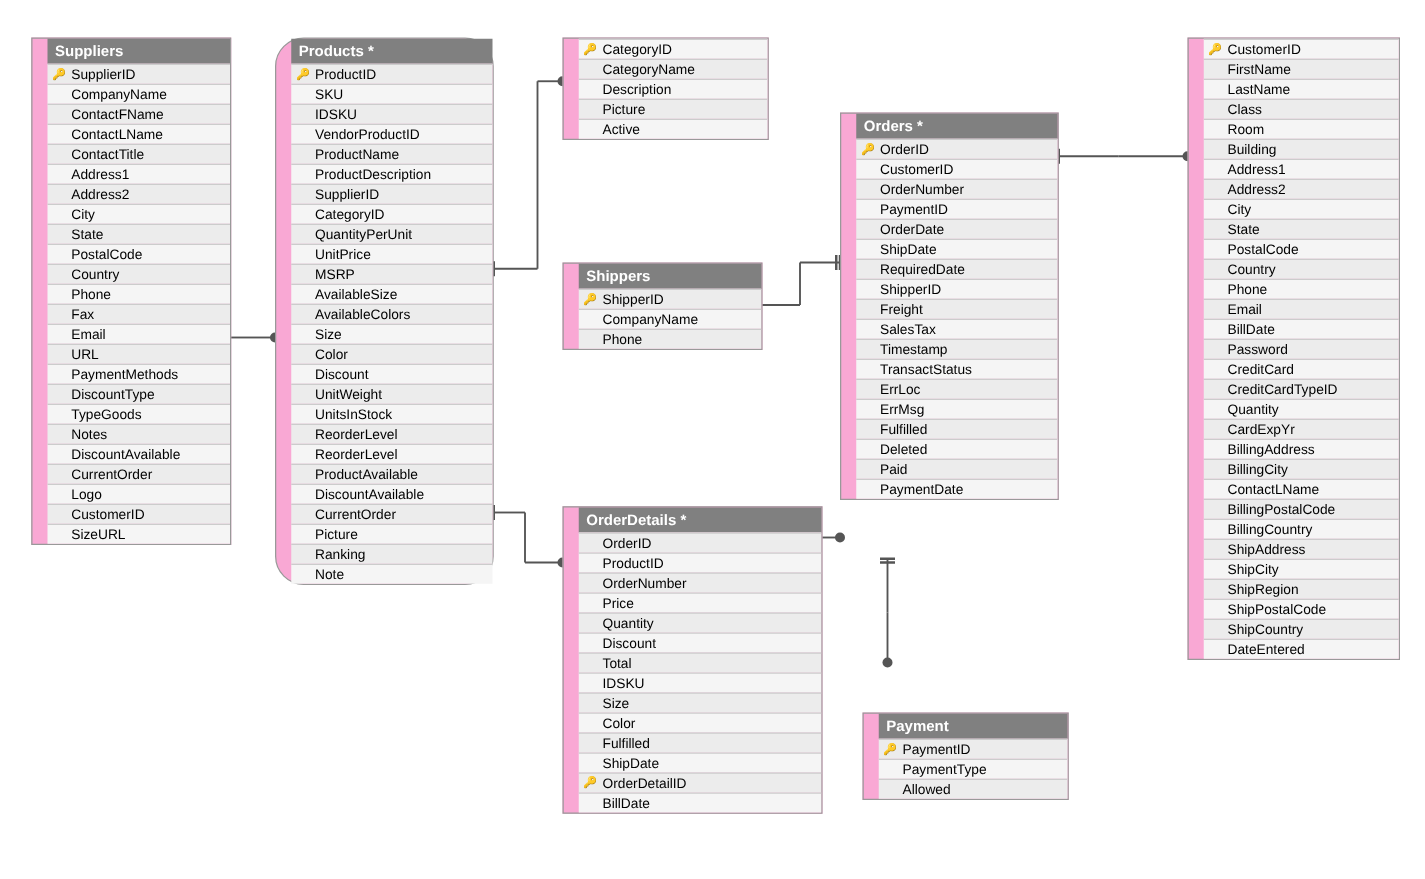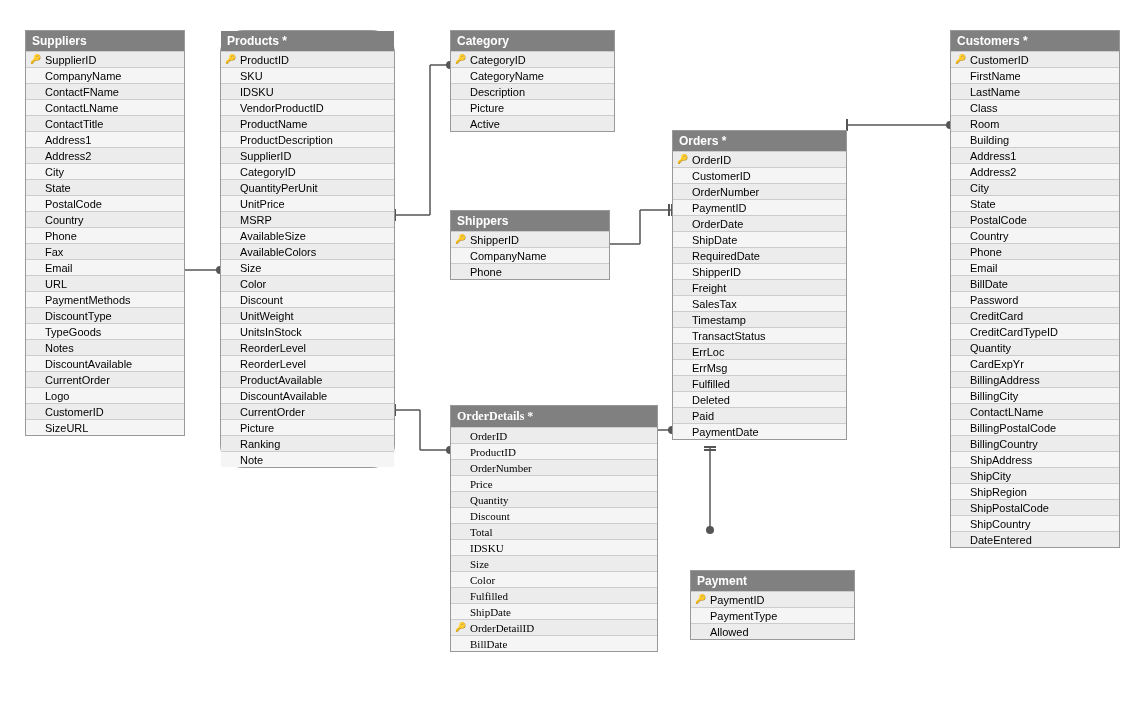--- a/index.html
+++ b/index.html
@@ -13,20 +13,21 @@
       position: relative;
       width: 1140px;
       height: 703px;
       background: #ffffff;
     }
     .db-table {
       position: absolute;
       border: 1px solid #999;
       background: #f9a8d4;
       min-width: 160px;
+      padding-left: 12px;
     }
     .db-table-header {
       background: #808080;
       color: #fff;
       font-weight: bold;
       padding: 3px 6px;
       font-size: 12px;
     }
     .db-table-row {
       display: flex;
@@ -325,21 +326,20 @@
       <div class="db-table-row">
         <span class="key-icon"></span>
         <span class="field-name">Ranking</span>
       </div>
       <div class="db-table-row">
         <span class="key-icon"></span>
         <span class="field-name">Note</span>
       </div>
     </div>
     <div class="db-table" style="left: 450px; top: 30px; width: 165px;">
-      <div class="db-table-header">Category</div>
       <div class="db-table-row">
         <span class="key-icon" style="font-size: 9px;">🔑</span>
         <span class="field-name">CategoryID</span>
       </div>
       <div class="db-table-row">
         <span class="key-icon"></span>
         <span class="field-name">CategoryName</span>
       </div>
       <div class="db-table-row">
         <span class="key-icon"></span>
@@ -362,21 +362,21 @@
       </div>
       <div class="db-table-row">
         <span class="key-icon"></span>
         <span class="field-name">CompanyName</span>
       </div>
       <div class="db-table-row">
         <span class="key-icon"></span>
         <span class="field-name">Phone</span>
       </div>
     </div>
-    <div class="db-table" style="left: 672px; top: 90px; width: 175px; margin-top: 40px;">
+    <div class="db-table" style="left: 672px; top: 90px; width: 175px;">
       <div class="db-table-header">Orders *</div>
       <div class="db-table-row">
         <span class="key-icon" style="font-size: 9px;">🔑</span>
         <span class="field-name">OrderID</span>
       </div>
       <div class="db-table-row">
         <span class="key-icon"></span>
         <span class="field-name">CustomerID</span>
       </div>
       <div class="db-table-row">
@@ -437,21 +437,21 @@
       </div>
       <div class="db-table-row">
         <span class="key-icon"></span>
         <span class="field-name">Paid</span>
       </div>
       <div class="db-table-row">
         <span class="key-icon"></span>
         <span class="field-name">PaymentDate</span>
       </div>
     </div>
-    <div class="db-table" style="left: 450px; top: 405px; width: 208px; font-family: Liberation Serif, serif;">
+    <div class="db-table" style="left: 450px; top: 405px; width: 208px;">
       <div class="db-table-header">OrderDetails *</div>
       <div class="db-table-row">
         <span class="key-icon"></span>
         <span class="field-name">OrderID</span>
       </div>
       <div class="db-table-row">
         <span class="key-icon"></span>
         <span class="field-name">ProductID</span>
       </div>
       <div class="db-table-row">
@@ -497,21 +497,20 @@
       <div class="db-table-row">
         <span class="key-icon" style="font-size: 9px;">🔑</span>
         <span class="field-name">OrderDetailID</span>
       </div>
       <div class="db-table-row">
         <span class="key-icon"></span>
         <span class="field-name">BillDate</span>
       </div>
     </div>
     <div class="db-table" style="left: 950px; top: 30px; width: 170px;">
-      <div class="db-table-header">Customers *</div>
       <div class="db-table-row">
         <span class="key-icon" style="font-size: 9px;">🔑</span>
         <span class="field-name">CustomerID</span>
       </div>
       <div class="db-table-row">
         <span class="key-icon"></span>
         <span class="field-name">FirstName</span>
       </div>
       <div class="db-table-row">
         <span class="key-icon"></span>

